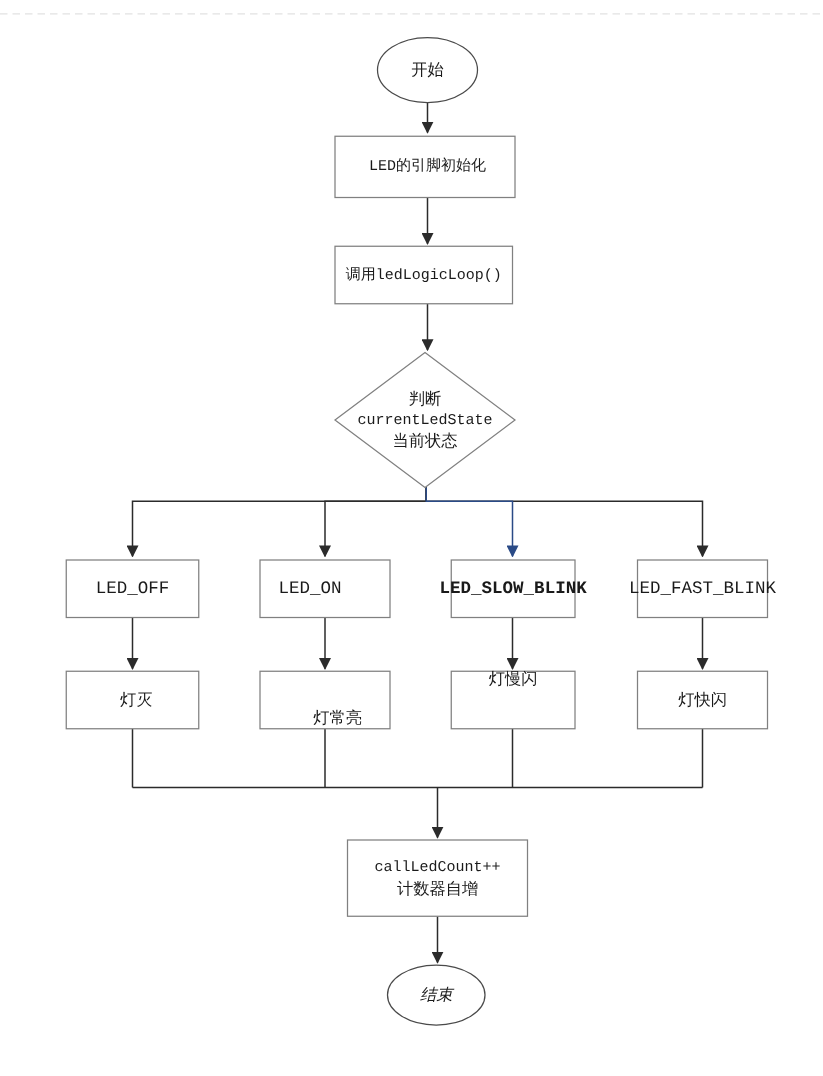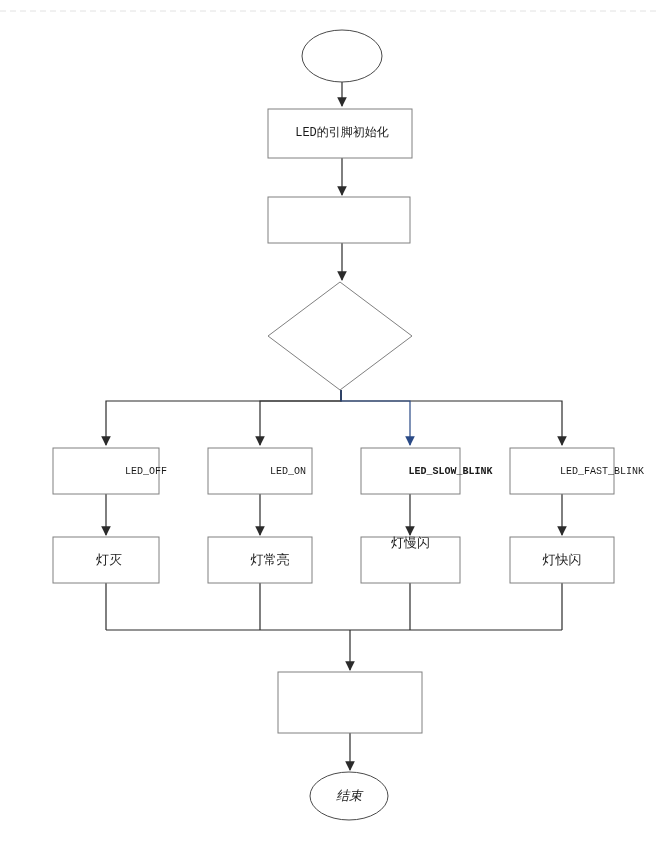--- a/index.html
+++ b/index.html
@@ -36,21 +36,21 @@
     align-items: center;
     justify-content: center;
     text-align: center;
     color: var(--text, #1a1a1a);
     font-size: 12.5px;
     line-height: 17px;
     pointer-events: none;
     white-space: nowrap;
   }
   .sz13 { font-size: 13px; }
-  .sz11 { font-size: 10px; margin-left: 40px; }
+  .sz11 { font-size: 14px; }
   .sz12 { font-size: 12px; }
 </style>
 </head>
 <body>
 
 <div id="canvas">
 
   <svg class="layer" viewBox="0 0 658 861" xmlns="http://www.w3.org/2000/svg">
     <defs>
       <marker id="ah" viewBox="0 0 10 10" refX="9" refY="5" markerWidth="8" markerHeight="8" orient="auto-start-reverse">
@@ -98,51 +98,66 @@
 
     <rect class="shape-rect" x="53" y="537" width="106" height="46"></rect>
     <rect class="shape-rect" x="208" y="537" width="104" height="46"></rect>
     <rect class="shape-rect" x="361" y="537" width="99" height="46"></rect>
     <rect class="shape-rect" x="510" y="537" width="104" height="46"></rect>
 
     <rect class="shape-rect" x="278" y="672" width="144" height="61"></rect>
     <ellipse class="shape-oval" cx="349" cy="796" rx="39" ry="24"></ellipse>
   </svg>
 
+  <div class="lbl sz13" style="left:302px; top:30px; width:80px; height:52px;">
+    <span>开始</span>
+  </div>
 
   <div class="lbl sz12" style="left:268px; top:109px; width:148px; height:49px;">
     <span>LED的引脚初始化</span>
   </div>
 
+  <div class="lbl sz12" style="left:268px; top:197px; width:142px; height:46px;">
+    <span>调用ledLogicLoop()</span>
+  </div>
 
+  <div class="lbl" style="left:268px; top:287px; width:144px; height:98px;">
+    <span class="sz13">判断</span>
+    <span class="sz12">currentLedState</span>
+    <span class="sz13">当前状态</span>
+  </div>
 
   <div class="lbl sz11" style="left:53px; top:448px; width:106px; height:46px;">
     <span>LED_OFF</span>
   </div>
   <div class="lbl sz11" style="left:208px; top:448px; width:80px; height:46px;">
     <span>LED_ON</span>
   </div>
   <div class="lbl sz11" style="left:361px; top:448px; width:99px; height:46px;font-weight:bold;">
     <span>LED_SLOW_BLINK</span>
   </div>
   <div class="lbl sz11" style="left:510px; top:448px; width:104px; height:46px;border-radius:23px;">
     <span>LED_FAST_BLINK</span>
   </div>
 
   <div class="lbl sz13" style="left:53px; top:537px; width:112px; height:46px;">
     <span>灯灭</span>
   </div>
-  <div class="lbl sz13" style="left:208px; top:537px; width:124px; height:46px;">
+  <div class="lbl sz13" style="left:208px; top:537px; width:124px; height:46px;justify-content:flex-end;">
     <span>灯常亮</span>
   </div>
   <div class="lbl sz13" style="left:361px; top:520px; width:99px; height:46px;">
     <span>灯慢闪</span>
   </div>
   <div class="lbl sz13" style="left:510px; top:537px; width:104px; height:46px;">
     <span>灯快闪</span>
   </div>
 
+  <div class="lbl" style="left:278px; top:672px; width:144px; height:61px;">
+    <span class="sz12">callLedCount++</span>
+    <span class="sz13">计数器自增</span>
+  </div>
 
   <div class="lbl sz13" style="left:310px; top:772px; width:78px; height:48px;font-style:italic;">
     <span>结束</span>
   </div>
 
 </div>
 
 </body></html>

